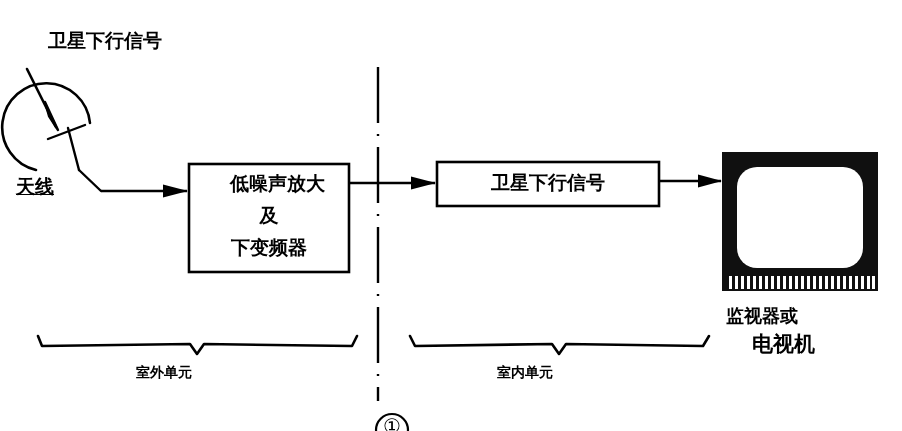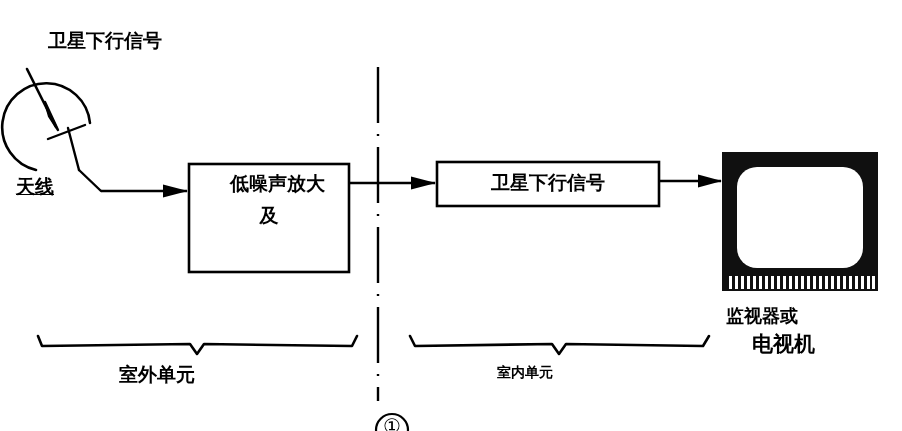--- a/index.html
+++ b/index.html
@@ -26,21 +26,21 @@
   .lbl {
     position: absolute;
     white-space: nowrap;
     color: #000000;
     font-family: "DejaVu Sans", "Liberation Sans", sans-serif;
     font-weight: 700;
     line-height: 1.15;
   }
   .lbl-downlink { left: 48px;  top: 6px;   font-size: 19px; letter-spacing: 0px; }
   .lbl-antenna  { left: 16px;   top: 152px; font-size: 19px; text-decoration: underline; }
-  .lbl-outdoor  { left: 119px; top: 340px; font-size: 19px; }
+  .lbl-outdoor  { left: 136px; top: 340px; font-size: 14px; }
   .lbl-indoor   { left: 497px; top: 340px; font-size: 14px; }
   .lbl-tv1      { left: 726px; top: 282px; font-size: 18px; }
   .lbl-tv2      { left: 752px; top: 308px; font-size: 21px; }
 
   .boxtext {
     position: absolute;
     color: #000000;
     font-weight: 700;
     text-align: center;
     white-space: nowrap;
@@ -142,20 +142,21 @@
     <path d="M 410 312 L 415 322 L 552 320 L 559 330 L 566 320 L 703 322 L 709 312" fill="none" stroke="#000" stroke-width="2.6" stroke-linecap="round" stroke-linejoin="round"></path>
 
     <circle cx="392" cy="406" r="16" fill="none" stroke="#000" stroke-width="2.2"></circle>
   </svg>
 
   <div class="lbl lbl-downlink">卫星下行信号</div>
   <div class="lbl lbl-antenna">天线</div>
 
   <div class="boxtext box1-l1">低噪声放大</div>
   <div class="boxtext box1-l2">及</div>
+  <div class="boxtext box1-l3">下变频器</div>
 
   <div class="boxtext box2-l1">卫星下行信号</div>
 
   <div class="lbl lbl-tv1">监视器或</div>
   <div class="lbl lbl-tv2">电视机</div>
 
   <div class="lbl lbl-outdoor">室外单元</div>
   <div class="lbl lbl-indoor">室内单元</div>
 
   <div class="fignum">①</div>

